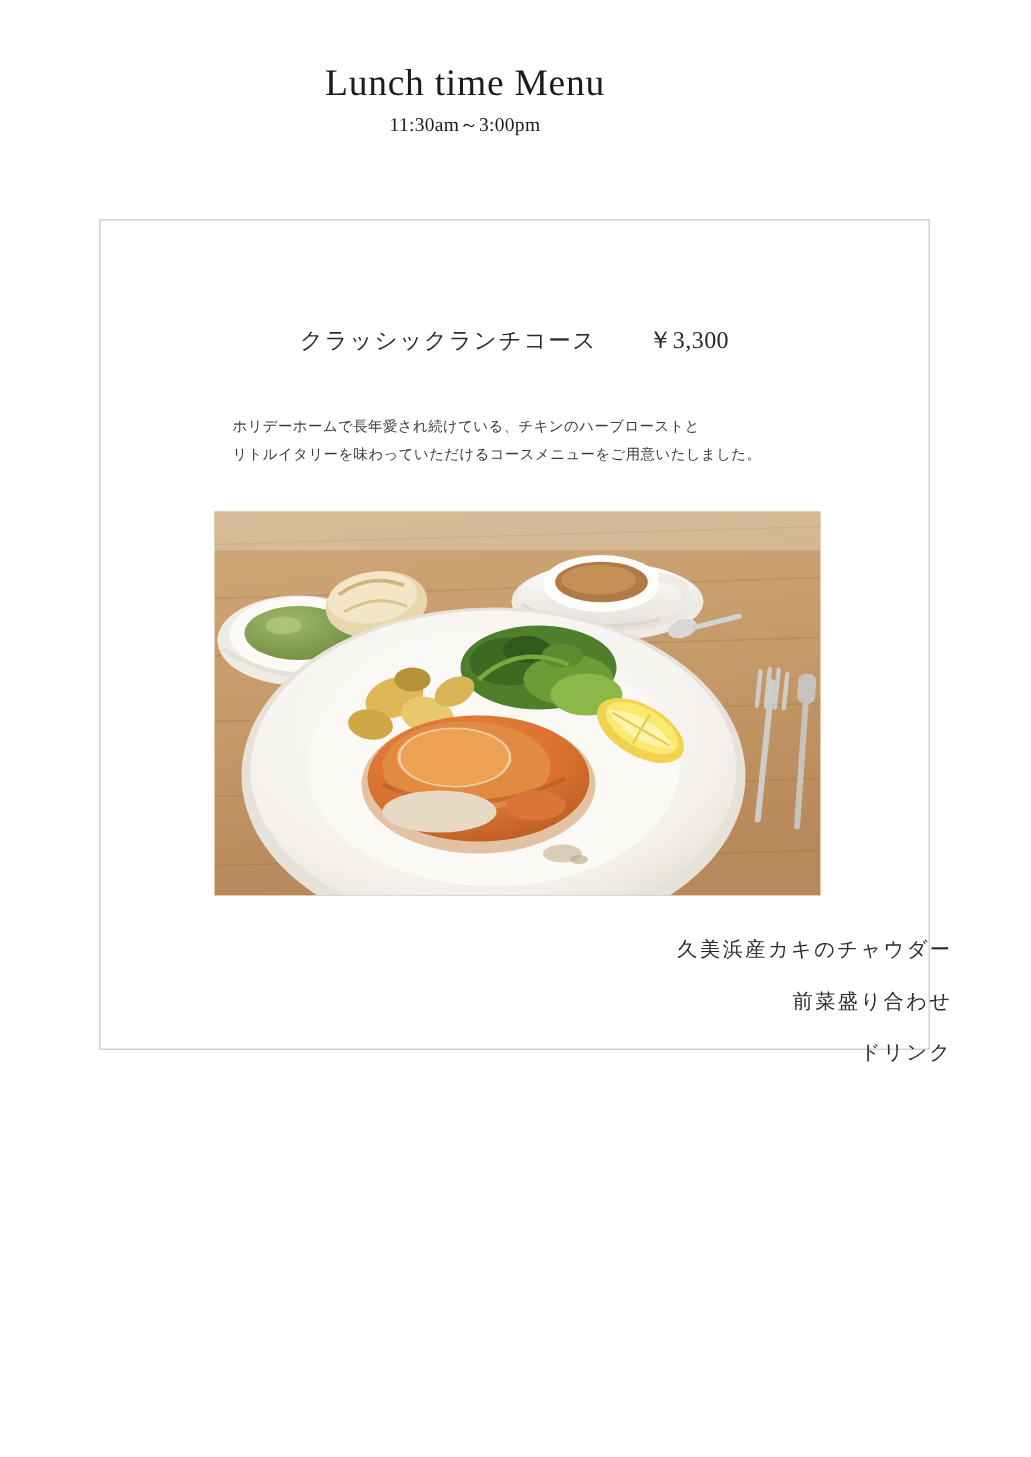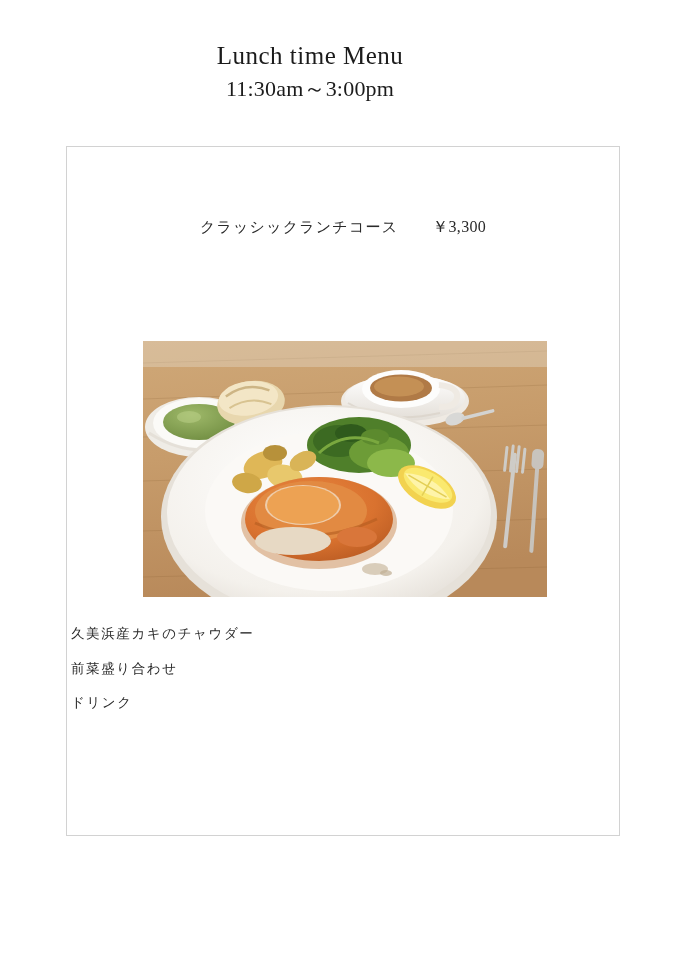--- a/index.html
+++ b/index.html
@@ -32,33 +32,33 @@
   .header-title {
     font-family: "Liberation Serif", serif;
     font-size: 25px;
     letter-spacing: 0.5px;
     color: #1b1b1b;
     line-height: 1.25;
     font-weight: 400;
   }
   .header-hours {
     font-family: "Liberation Serif", serif;
-    font-size: 22px;
+    font-size: 13px;
     color: #1b1b1b;
     margin-top: 3px;
     letter-spacing: 0.2px;
   }
 
   
   .card {
     position: absolute;
     left: 66px;
     top: 146px;
     width: 554px;
-    height: 690px;
+    height: 554px;
     border: 1px solid #d2d2d2;
     box-sizing: border-box;
     background: #fff;
   }
 
   .course-row {
     position: absolute;
     top: 70px;
     left: 0;
     width: 100%;
@@ -100,23 +100,23 @@
     height: 256px;
     overflow: hidden;
     background: #c8a97e;
   }
   .photo svg { display: block; }
 
   
   .courses {
     position: absolute;
     top: 480px;
-    left: 4px;
+    left: 16px;
     width: 100%;
-    text-align: left;
+    text-align: right;
   }
   .course-item {
     font-family: "DejaVu Sans", sans-serif;
     font-size: 13.5px;
     color: #2b2b2b;
     letter-spacing: 1.6px;
     line-height: 1;
     margin-bottom: 21px;
   }
   .course-item:last-child { margin-bottom: 0; }
@@ -130,20 +130,24 @@
     <div class="header-title">Lunch time  Menu</div>
     <div class="header-hours">11:30am～3:00pm</div>
   </div>
 
   <div class="card">
 
     <div class="course-row">
       <span class="course-name">クラッシックランチコース</span><span class="course-price">￥3,300</span>
     </div>
 
+    <div class="desc">
+      <div>ホリデーホームで長年愛され続けている、チキンのハーブローストと</div>
+      <div>リトルイタリーを味わっていただけるコースメニューをご用意いたしました。</div>
+    </div>
 
     <div class="photo">
       <svg width="404" height="256" viewBox="0 0 404 256" xmlns="http://www.w3.org/2000/svg" aria-hidden="true">
         <defs>
           <linearGradient id="tablewood" x1="0" y1="0" x2="0.2" y2="1">
             <stop offset="0%" stop-color="#cfa878"></stop>
             <stop offset="45%" stop-color="#c79c6b"></stop>
             <stop offset="100%" stop-color="#b8895a"></stop>
           </linearGradient>
           <radialGradient id="plateg" cx="0.45" cy="0.35" r="0.75">

